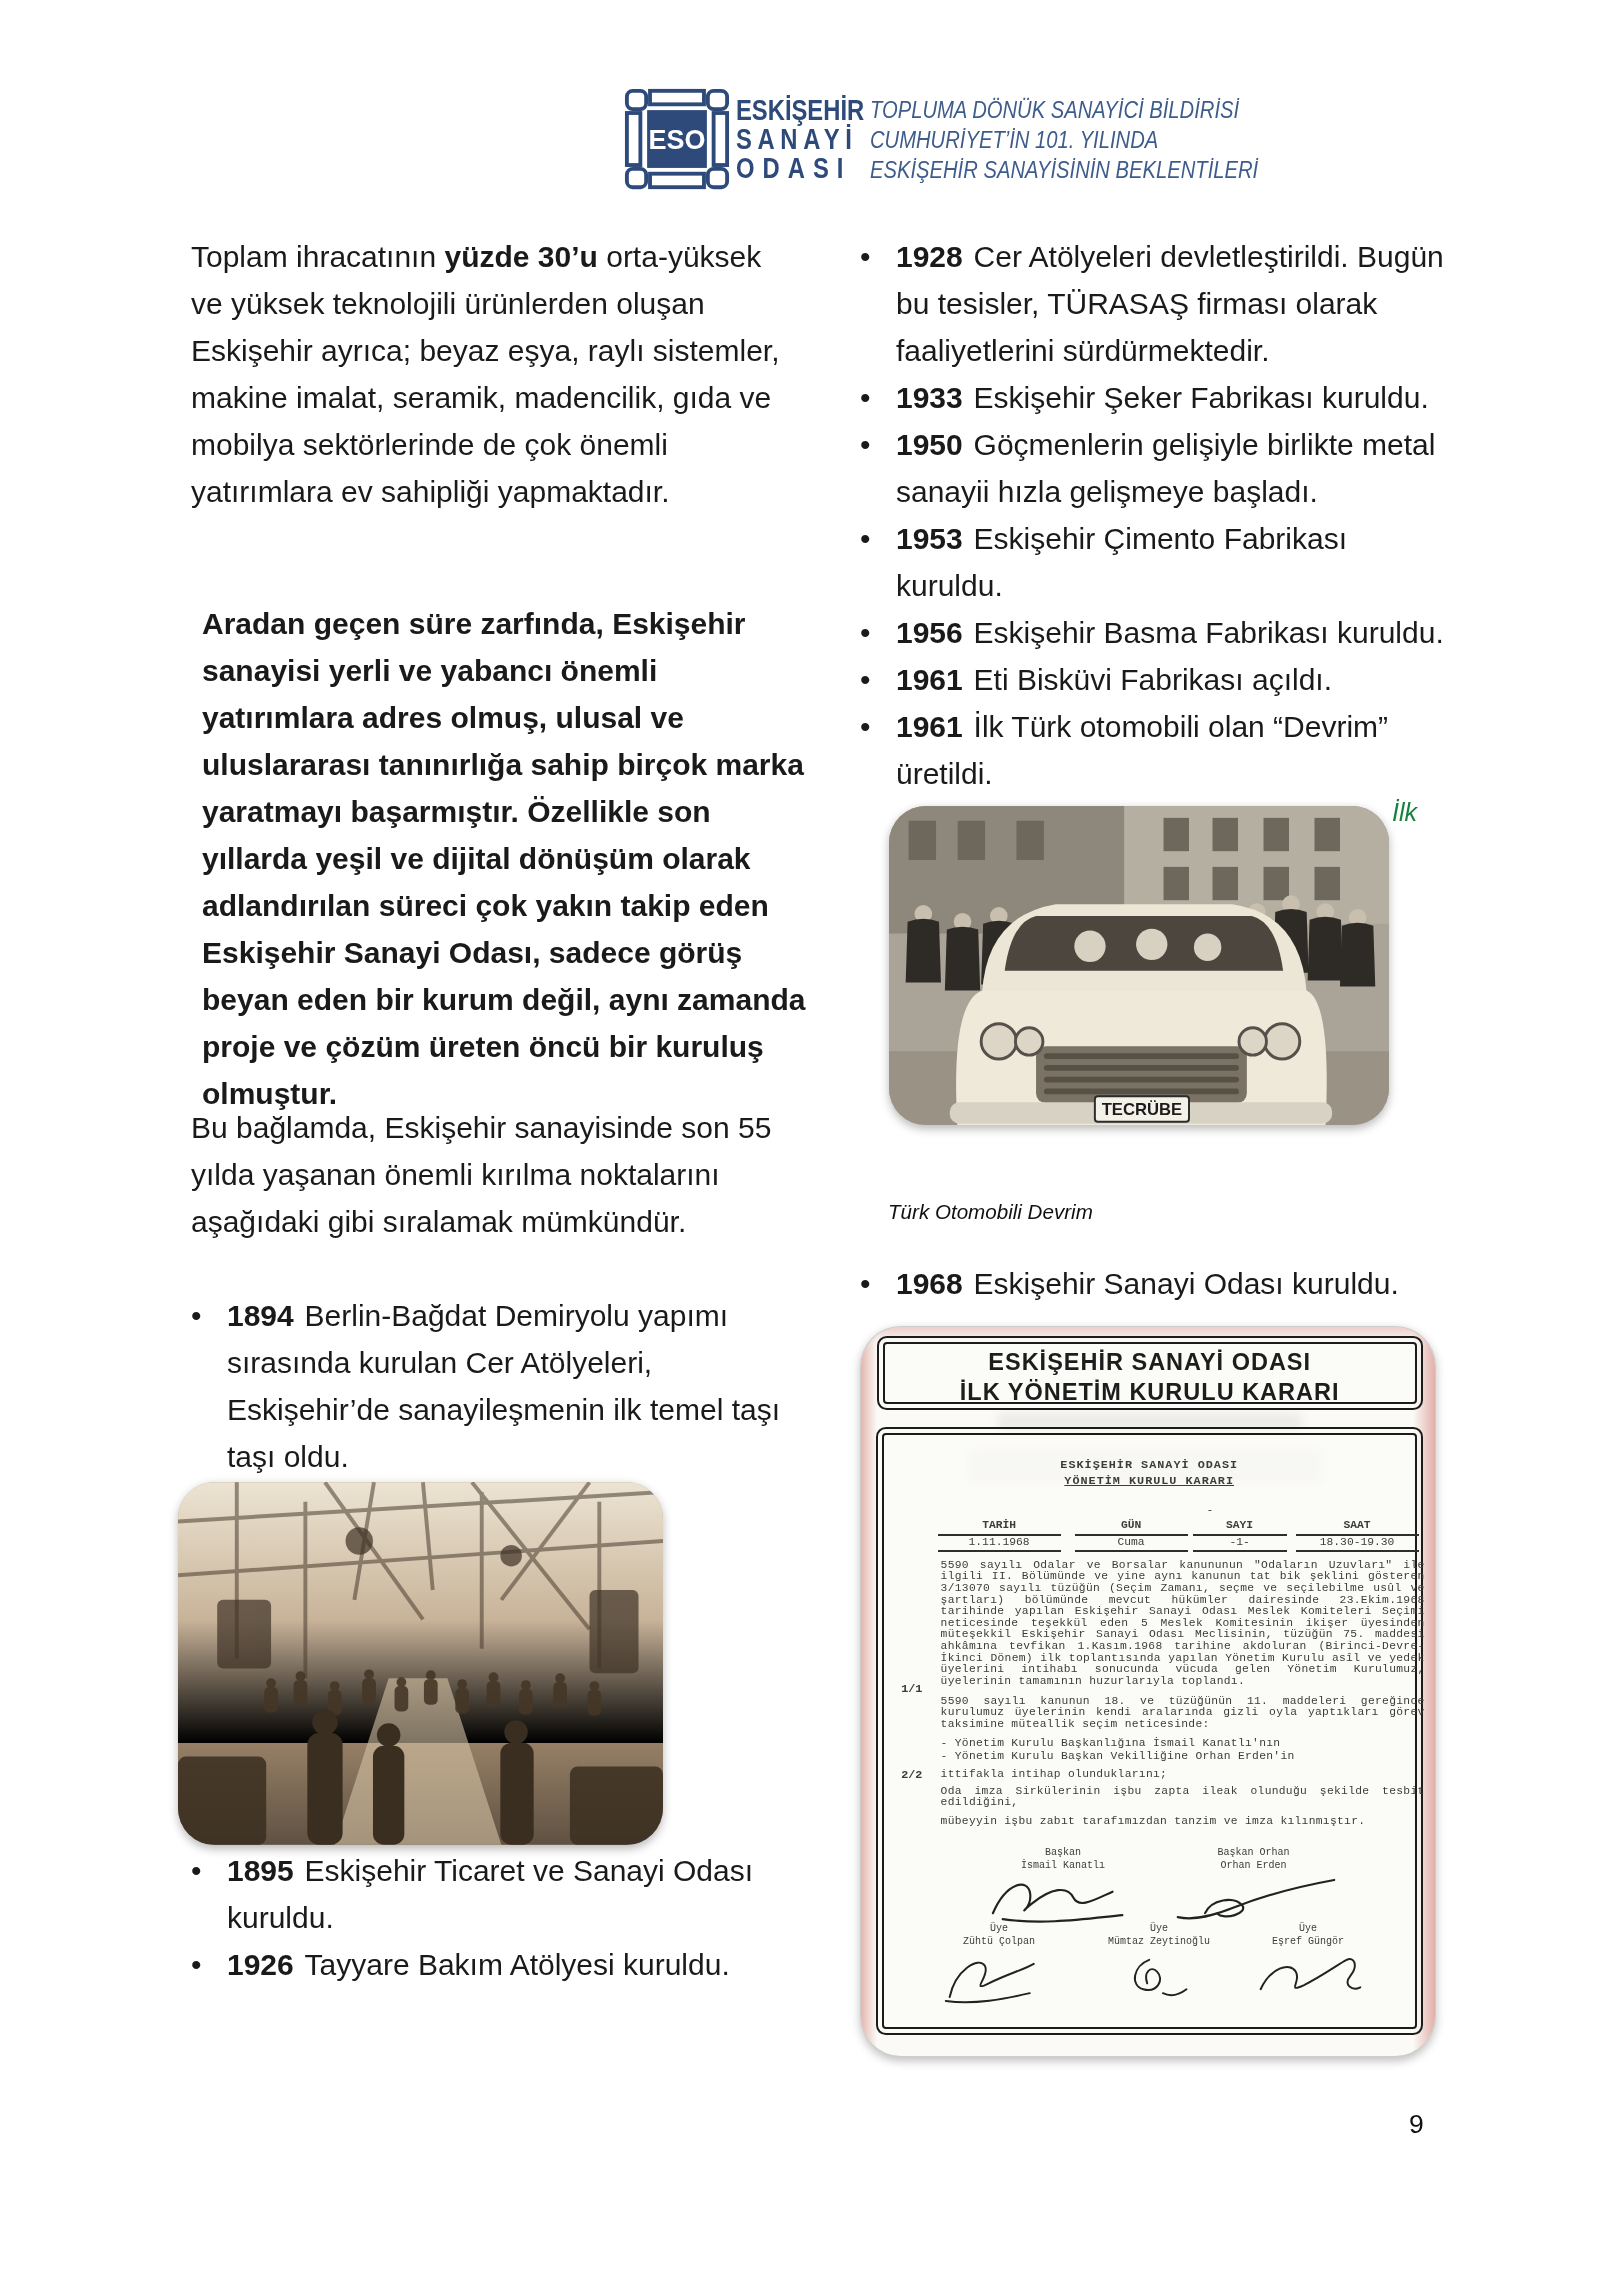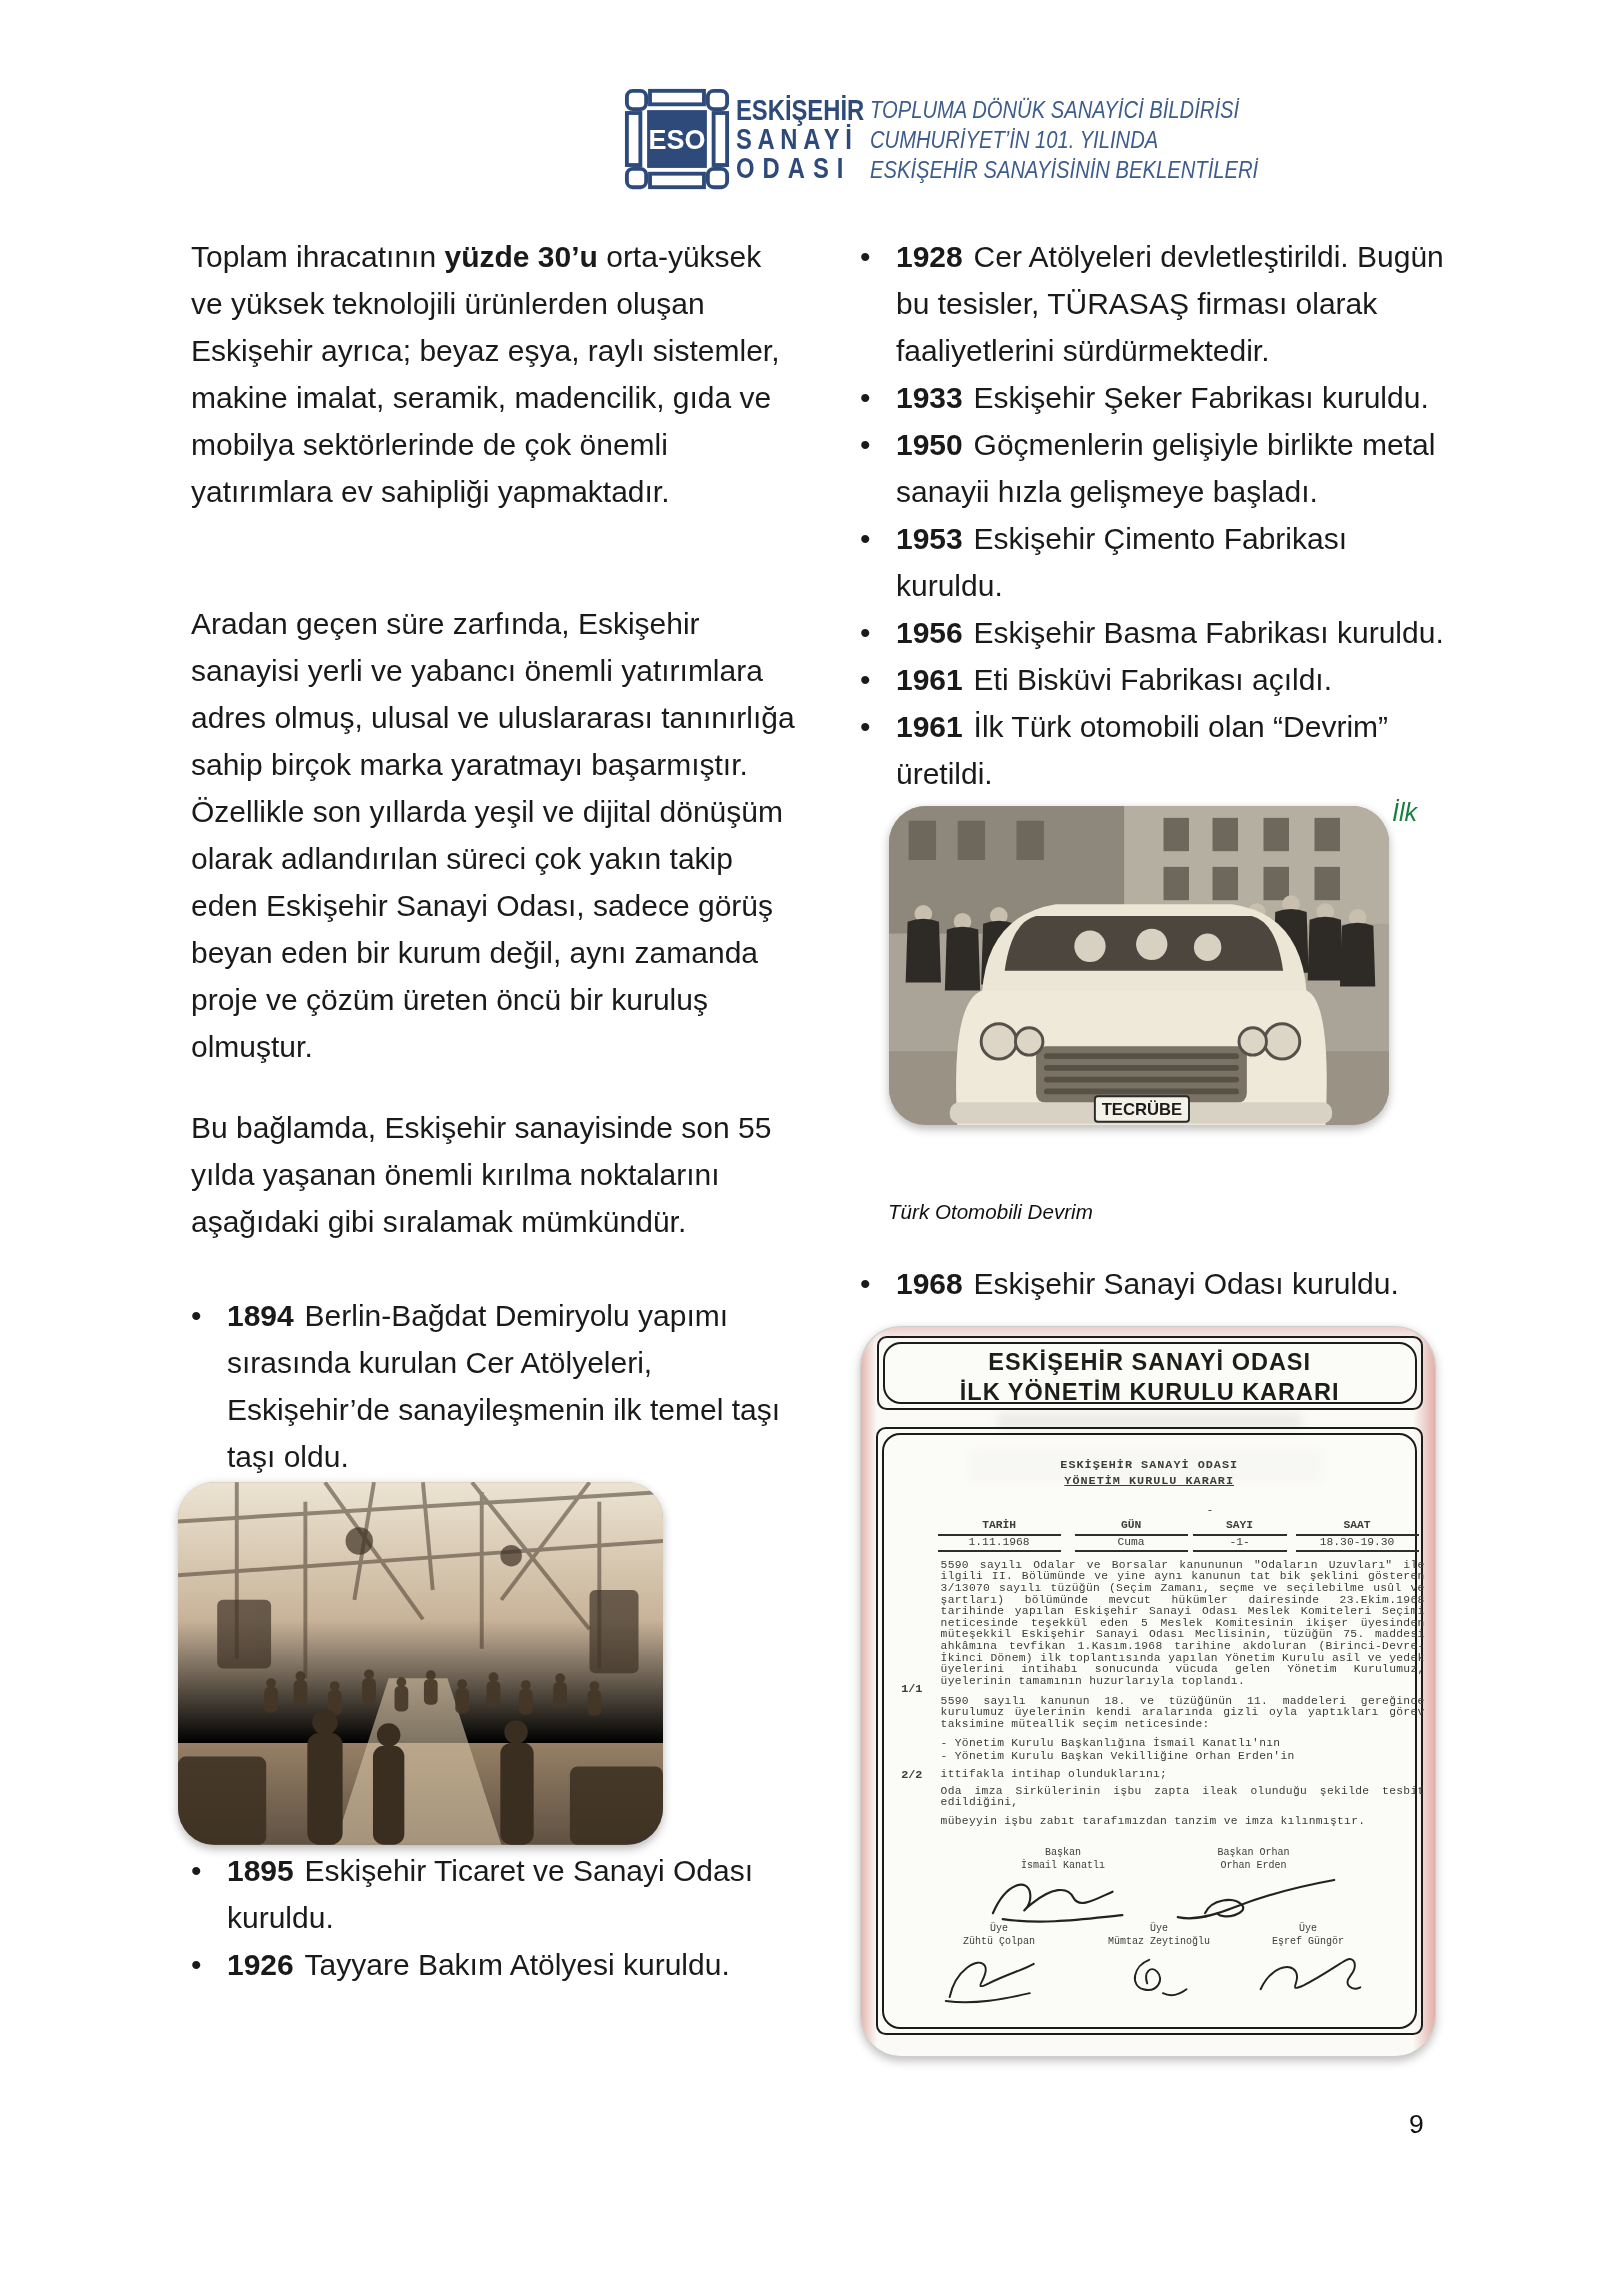--- a/index.html
+++ b/index.html
@@ -35,21 +35,21 @@
 
   
   .doccard{background:#fbfaf7;border-radius:41px;box-shadow:0 3.9px 9.8px rgba(0,0,0,.25);
            border:1px solid rgba(0,0,0,.18);overflow:hidden;}
   .tint{position:absolute;pointer-events:none;}
   .tint-l{left:0;top:0;bottom:0;width:15.7px;background:linear-gradient(90deg,rgba(210,125,115,.55),rgba(210,125,115,0));}
   .tint-r{right:0;top:0;bottom:0;width:21.6px;background:linear-gradient(270deg,rgba(210,125,115,.6),rgba(210,125,115,0));}
   .tint-t{top:0;left:0;right:0;height:15.7px;background:linear-gradient(180deg,rgba(210,125,115,.35),rgba(210,125,115,0));}
   .ghost{position:absolute;background:#8d8d8d;filter:blur(4.9px);opacity:.13;}
   .dbox{position:absolute;border:2.9px solid #1b1b1b;border-radius:9.8px;padding:3.9px;box-sizing:border-box;background:rgba(252,251,248,.6);}
-  .dbox-inner{border:2px solid #1b1b1b;border-radius:18px;width:100%;height:100%;box-sizing:border-box;position:relative;}
+  .dbox-inner{border:2px solid #1b1b1b;border-radius:4px;width:100%;height:100%;box-sizing:border-box;position:relative;}
   .doctitle{text-align:center;font-weight:bold;color:#1d1d1d;font-size:23.5px;line-height:30px;letter-spacing:1px;padding-top:2.9px;}
   .mono{font-family:"Liberation Mono","DejaVu Sans Mono",monospace;color:#3c3c3c;}
   .typedhead{position:absolute;left:0;right:0;text-align:center;font-weight:bold;font-size:11.8px;line-height:15.7px;letter-spacing:1px;}
   .typedhead .u{text-decoration:underline;}
   .tcell{position:absolute;text-align:center;font-size:11.3px;line-height:13.7px;}
   .tcell .th{font-weight:bold;border-bottom:2px solid #2e2e2e;padding-bottom:1px;}
   .tcell .tv{border-bottom:2px solid #2e2e2e;padding-bottom:1px;}
   .dpara{position:absolute;font-size:11.3px;line-height:11.6px;letter-spacing:0.3px;text-align:justify;}
   .dline{position:absolute;font-size:11.3px;line-height:12.7px;letter-spacing:0.3px;white-space:nowrap;}
   .marker{position:absolute;font-size:11.8px;font-weight:bold;}
@@ -88,21 +88,21 @@
   <div class="abs subtitle" style="left:870px;top:95px;">
     <div>TOPLUMA DÖNÜK SANAYİCİ BİLDİRİSİ</div>
     <div>CUMHURİYET’İN 101. YILINDA</div>
     <div>ESKİŞEHİR SANAYİSİNİN BEKLENTİLERİ</div>
   </div>
 
   <div class="abs para" style="left:191px;top:233px;width:606px;">
     <span>Toplam ihracatının </span><b>yüzde 30’u</b><span> orta-yüksek ve yüksek teknolojili ürünlerden oluşan Eskişehir ayrıca; beyaz eşya, raylı sistemler, makine imalat, seramik, madencilik, gıda ve mobilya sektörlerinde de çok önemli yatırımlara ev sahipliği yapmaktadır.</span>
   </div>
 
-  <div class="abs para" style="left:191px;top:600px;width:606px;">
+  <div class="abs para" style="left:202px;top:600px;width:606px;font-weight:bold;">
     <span>Aradan geçen süre zarfında, Eskişehir sanayisi yerli ve yabancı önemli yatırımlara adres olmuş, ulusal ve uluslararası tanınırlığa sahip birçok marka yaratmayı başarmıştır. Özellikle son yıllarda yeşil ve dijital dönüşüm olarak adlandırılan süreci çok yakın takip eden Eskişehir Sanayi Odası, sadece görüş beyan eden bir kurum değil, aynı zamanda proje ve çözüm üreten öncü bir kuruluş olmuştur.</span>
   </div>
 
   <div class="abs para" style="left:191px;top:1104px;width:606px;">
     <span>Bu bağlamda, Eskişehir sanayisinde son 55 yılda yaşanan önemli kırılma noktalarını aşağıdaki gibi sıralamak mümkündür.</span>
   </div>
 
   <div class="abs blist" style="left:191px;top:1292px;width:613px;">
     <div class="bullet">
       <span class="dot"></span>

